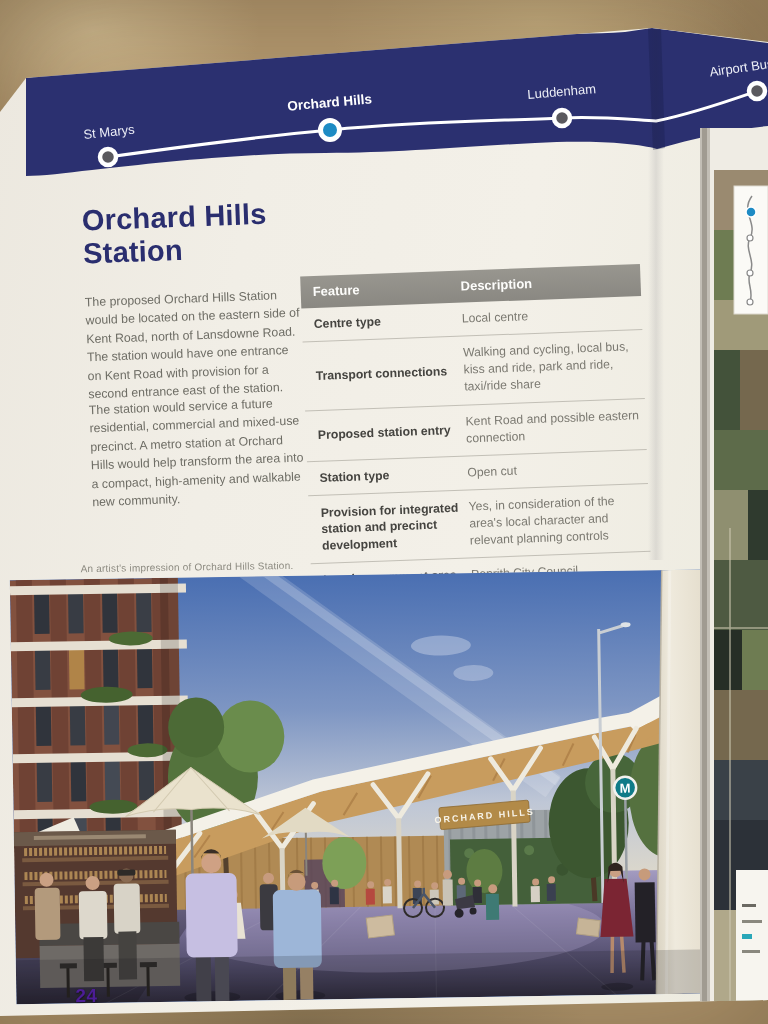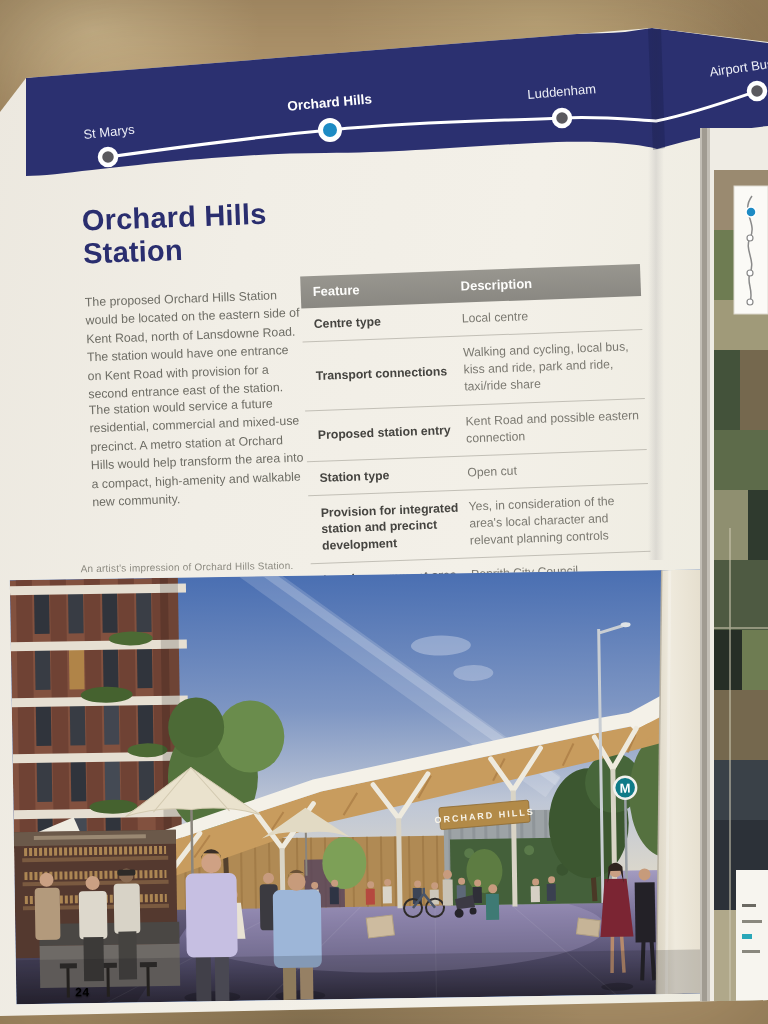--- a/index.html
+++ b/index.html
@@ -26,21 +26,21 @@
   .p1{top:283px;} .p2{top:391px;}
   .ftable{position:absolute;left:304px;top:274px;width:340px;font-size:12.2px;}
   .thead{display:flex;background:linear-gradient(180deg,#98968f,#8a8882);color:#fdfdfb;font-weight:700;font-size:13px;padding:7px 0 7px 12px;}
   .trow{display:flex;align-items:center;border-bottom:1px solid #c2bfb6;padding:8px 0 8px 12px;}
   .cf{width:148px;flex:0 0 148px;font-weight:700;color:#454440;padding-right:10px;box-sizing:border-box;line-height:1.35;}
   .cd{flex:1;color:#7b7971;line-height:1.4;padding-right:6px;}
   .thead .cf,.thead .cd{color:#fdfdfb;font-weight:700;}
   .lower{position:absolute;left:0;top:0;width:768px;height:1024px;transform:rotate(-0.9deg);transform-origin:350px 780px;}
   .caption{position:absolute;left:84px;top:559px;color:#8c8a80;font-size:10px;letter-spacing:.2px;}
   .impression{position:absolute;left:13px;top:575px;width:696px;height:424px;overflow:hidden;background:#7e96c3;}
-  .pagenum{position:absolute;left:72px;top:981px;color:#000000;font-weight:800;font-size:12px;letter-spacing:.5px;text-shadow:0 1px 2px rgba(0,0,0,.6);}
+  .pagenum{position:absolute;left:72px;top:981px;color:#4c1d95;font-weight:800;font-size:19px;letter-spacing:.5px;text-shadow:0 1px 2px rgba(0,0,0,.6);}
   .facing{position:absolute;left:700px;top:128px;width:68px;height:880px;}
 </style>
 </head>
 <body>
 
 <div class="backdrop">
   <div class="page">
 
     <svg class="banner" viewBox="0 0 768 200">
       <path d="M26 78 C150 60 300 40 430 33 C500 29 565 37 625 32 L652 28 L768 43 L768 126 C735 129 695 138 657 149 C636 143 590 140 535 143 C455 147 395 153 325 153 C245 153 155 163 92 170 C65 173 42 176 26 176 Z" fill="#2b3070"></path>

